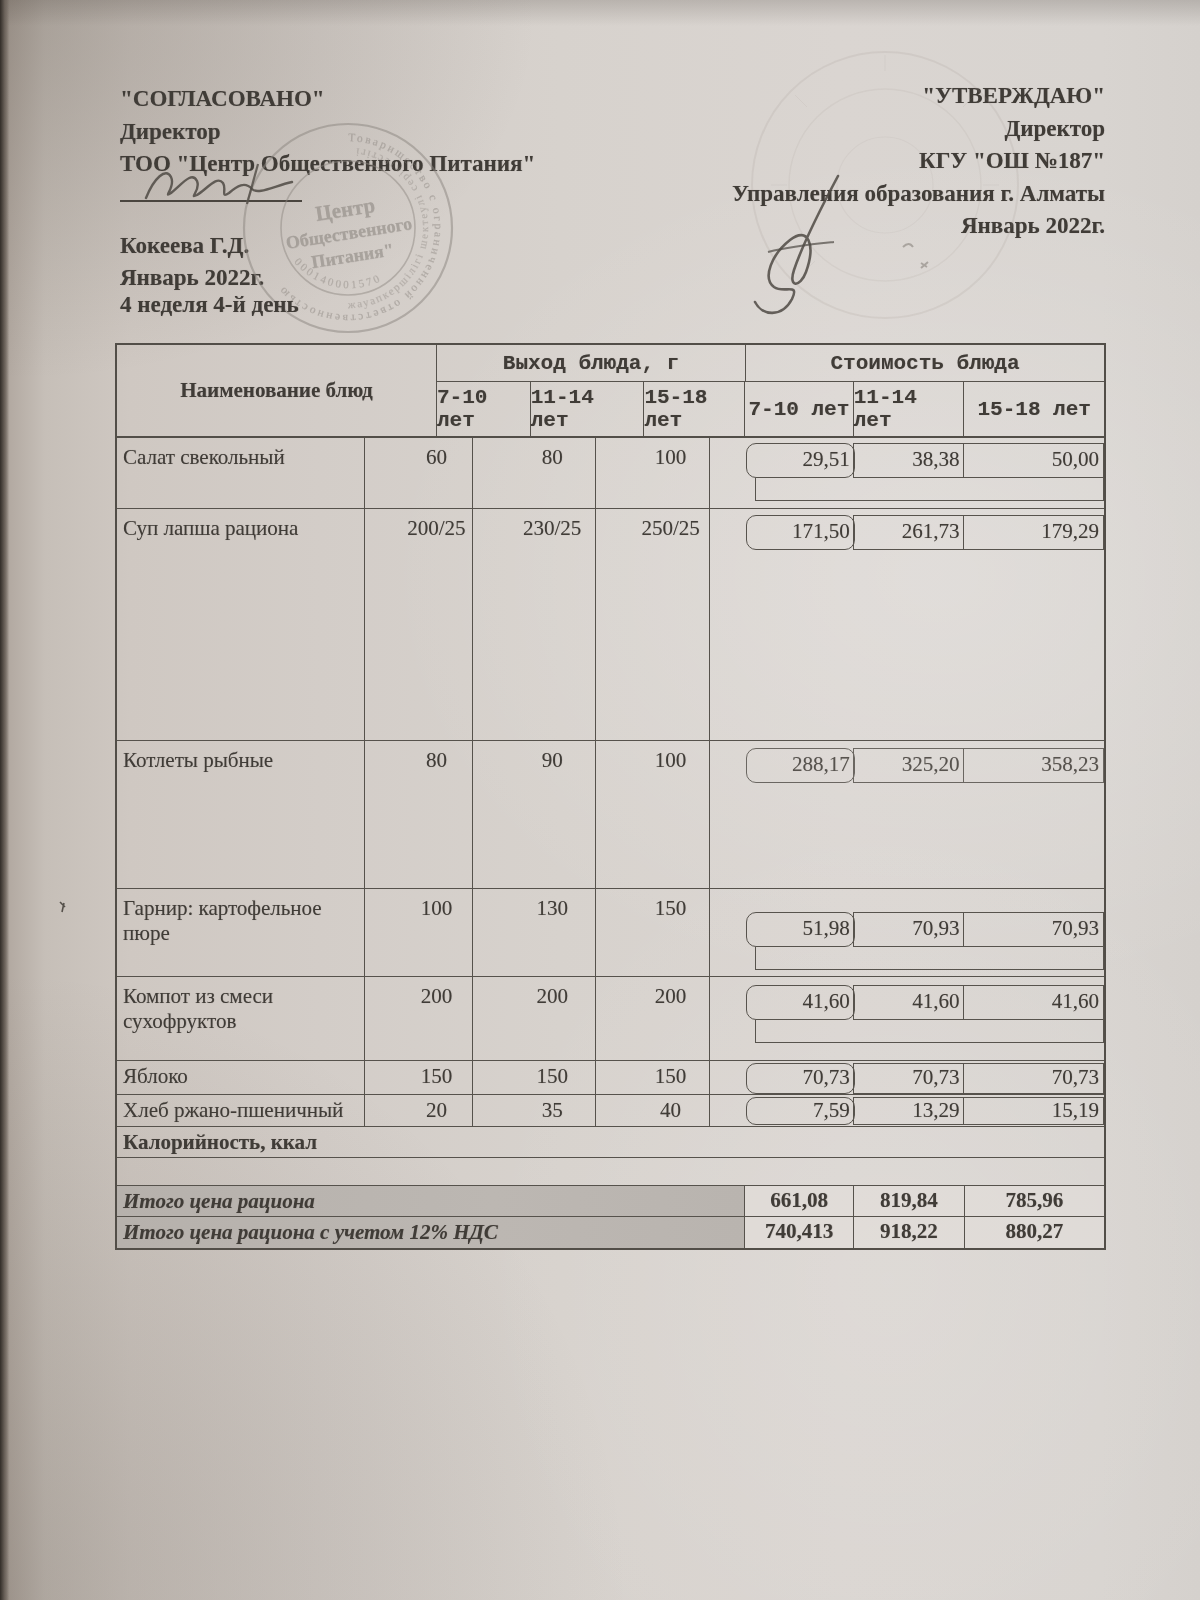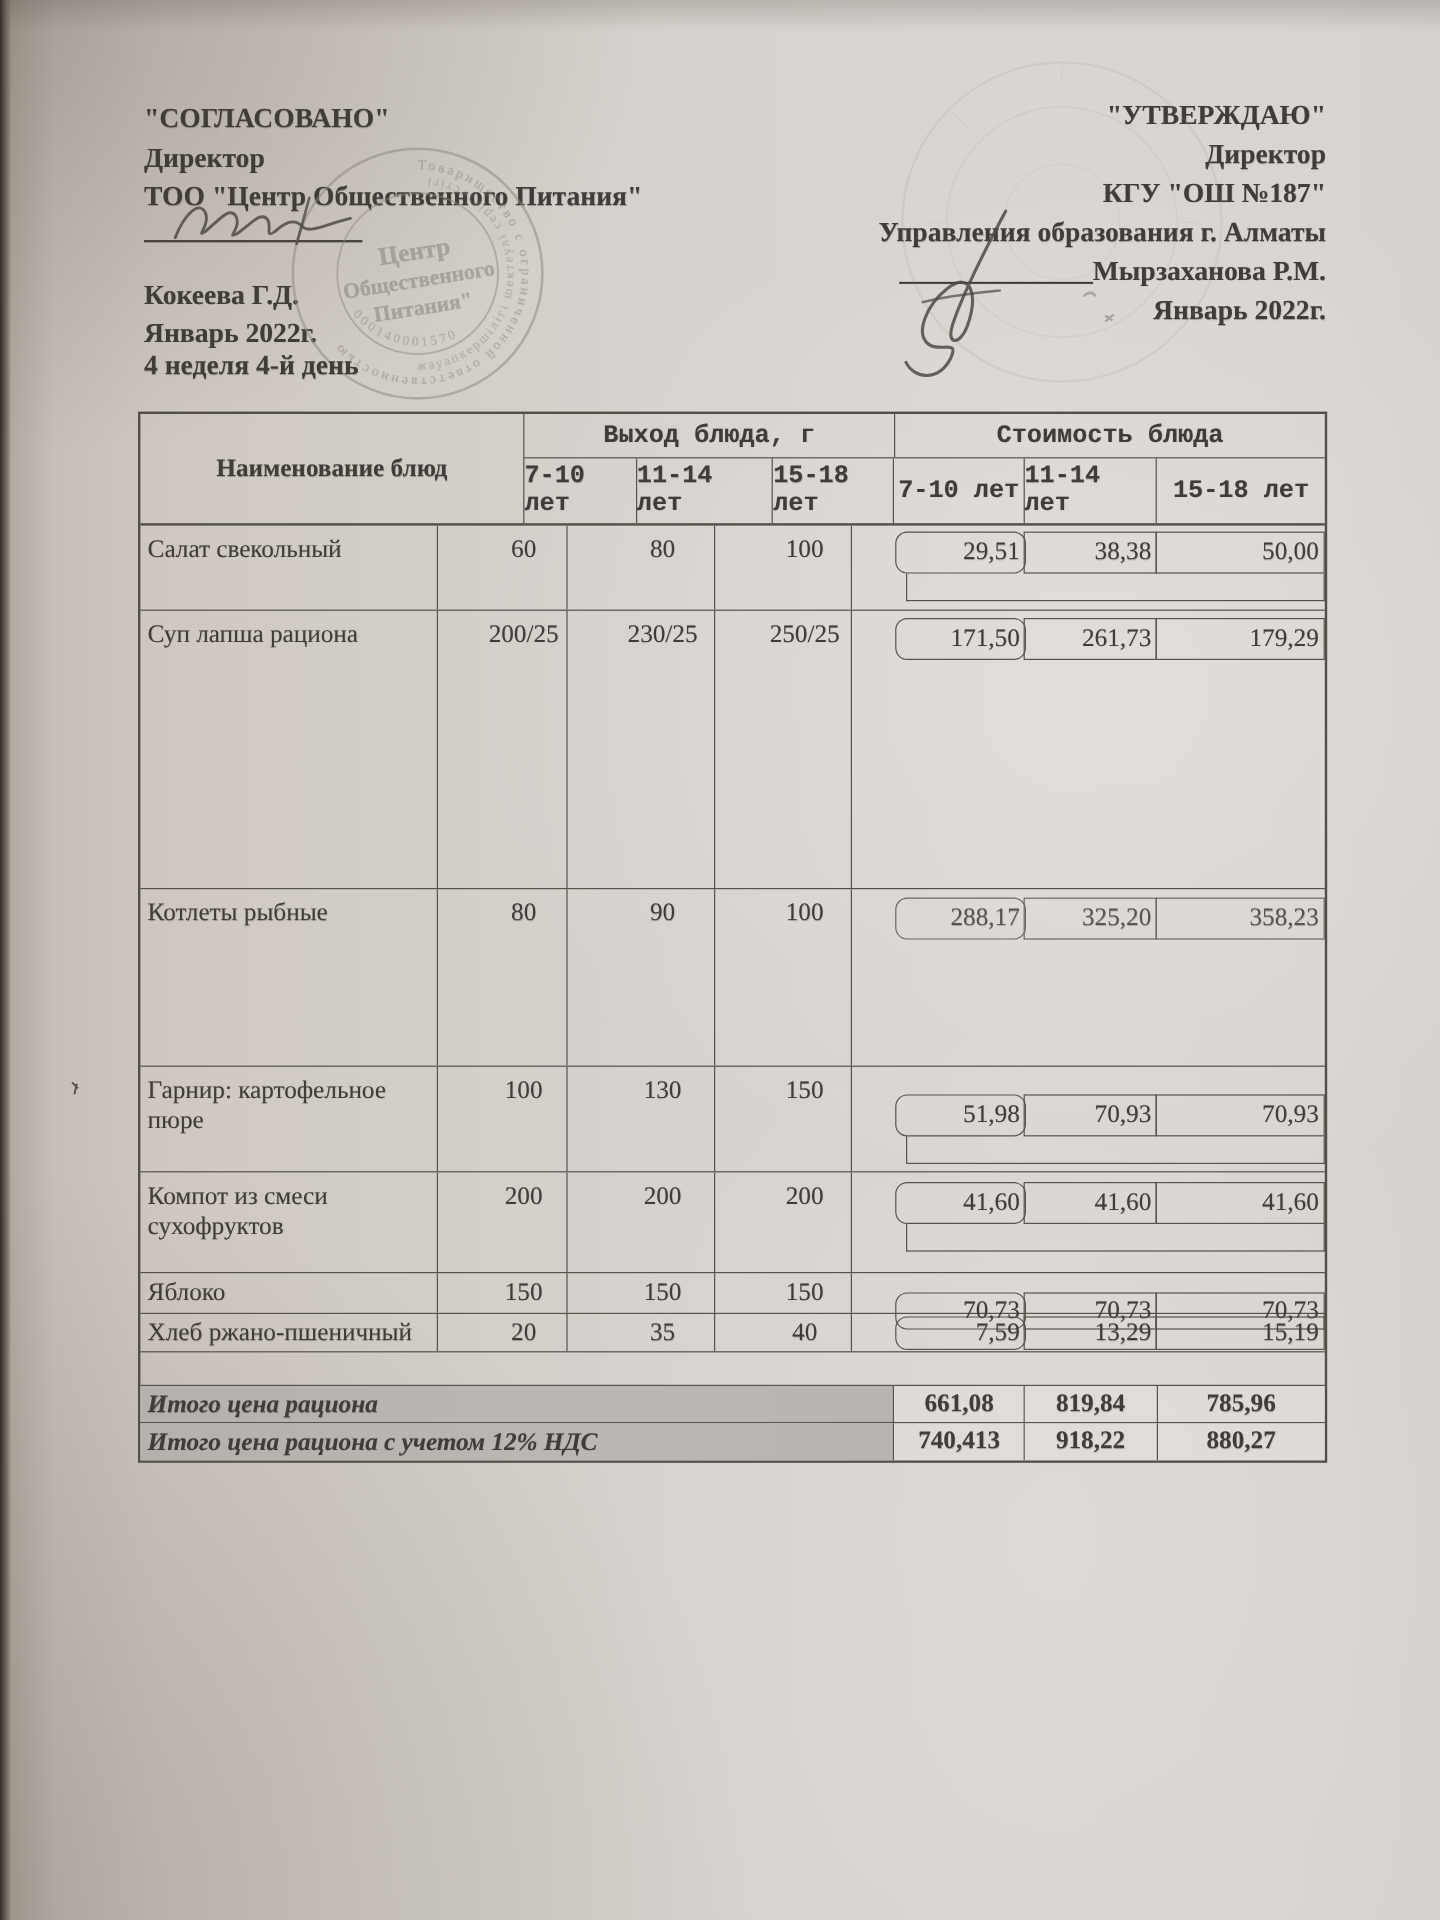--- a/index.html
+++ b/index.html
@@ -64,21 +64,21 @@
     text-align:right; padding-right:4px; margin-left:-1.4px; }
   .vbox:first-child { margin-left:0;border-radius:10px; }
   .vb1{width:109px} .vb2{width:111px} .vb3{width:141px}
   .strip { margin-left:9px; width:349px; height:23px;
     border:1.4px solid #57534d; border-top:none; }
   .r-salat{height:71px}  .r-salat  .vboxes{margin-top:5px}
   .r-soup {height:232px} .r-soup   .vboxes{margin-top:6px}
   .r-kotl {height:148px} .r-kotl   .vboxes{margin-top:7px}
   .r-garn {height:88px}  .r-garn   .vboxes{margin-top:23px}
   .r-komp {height:84px}  .r-komp   .vboxes{margin-top:8px}
-  .r-yabl {height:34px}  .r-yabl   .vboxes{margin-top:16px} .r-yabl .vbox{height:31px;line-height:27px}
+  .r-yabl {height:34px}  .r-yabl   .vboxes{margin-top:2px} .r-yabl .vbox{height:31px;line-height:27px}
   .r-hleb {height:32px}  .r-hleb   .vboxes{margin-top:2px} .r-hleb .vbox{height:28px;line-height:24px}
   .r-yabl .cell,.r-hleb .cell{padding-top:3px}
   .r-cal { height:31px; font-weight:bold; padding:3px 0 0 6px; border-bottom:1.5px solid #56524c; }
   .r-empty { height:28px; border-bottom:1.5px solid #56524c; }
   .r-total { display:flex; height:31px; border-bottom:1.5px solid #56524c; }
   .r-total:last-child { border-bottom:none; }
   .t-label { width:631px; font-weight:bold; font-style:italic; padding:3px 0 0 6px;
     background:linear-gradient(90deg,#b6b1ac,#bcb7b2 60%,#b9b4af);
     border-right:1.5px solid #56524c; }
   .t-val { height:100%; line-height:28px; text-align:center; font-weight:600;
@@ -104,21 +104,20 @@
       <div>Кокеева Г.Д.</div>
       <div>Январь 2022г.</div>
     </div>
     <div class="sig-underline"></div>
 
     <div class="blk blk-right">
       <div>"УТВЕРЖДАЮ"</div>
       <div>Директор</div>
       <div>КГУ "ОШ №187"</div>
       <div>Управления образования г. Алматы</div>
-      <div>______________Мырзаханова Р.М.</div>
       <div>Январь 2022г.</div>
     </div>
 
     <svg class="stamp stamp-left" width="232" height="232" viewBox="0 0 232 232">
       <circle cx="116" cy="116" r="104" fill="none" stroke="#8d8781" stroke-width="2.2" opacity=".7"></circle>
       <circle cx="116" cy="116" r="67" fill="none" stroke="#8d8781" stroke-width="1.6" opacity=".65"></circle>
       <defs>
         <path id="arcTop" d="M 116 29 A 87 87 0 1 1 115.9 29"></path>
         <path id="arcBot" d="M 116 196 A 80 80 0 1 0 115.9 196"></path>
         <path id="arcNum" d="M 62 150 A 72 72 0 0 0 176 146"></path>
@@ -286,20 +285,21 @@
         <div class="cell c-out w-v3 bR">40</div>
         <div class="costzone">
           <div class="vboxes">
             <div class="vbox vb1">7,59</div>
             <div class="vbox vb2">13,29</div>
             <div class="vbox vb3">15,19</div>
           </div>
         </div>
       </div>
 
+      <div class="r-cal">Калорийность, ккал</div>
       <div class="r-empty"></div>
 
       <div class="r-total">
         <div class="t-label">Итого цена рациона</div>
         <div class="t-val tv1">661,08</div>
         <div class="t-val tv2">819,84</div>
         <div class="t-val tv3">785,96</div>
       </div>
       <div class="r-total">
         <div class="t-label">Итого цена рациона с учетом 12% НДС</div>

